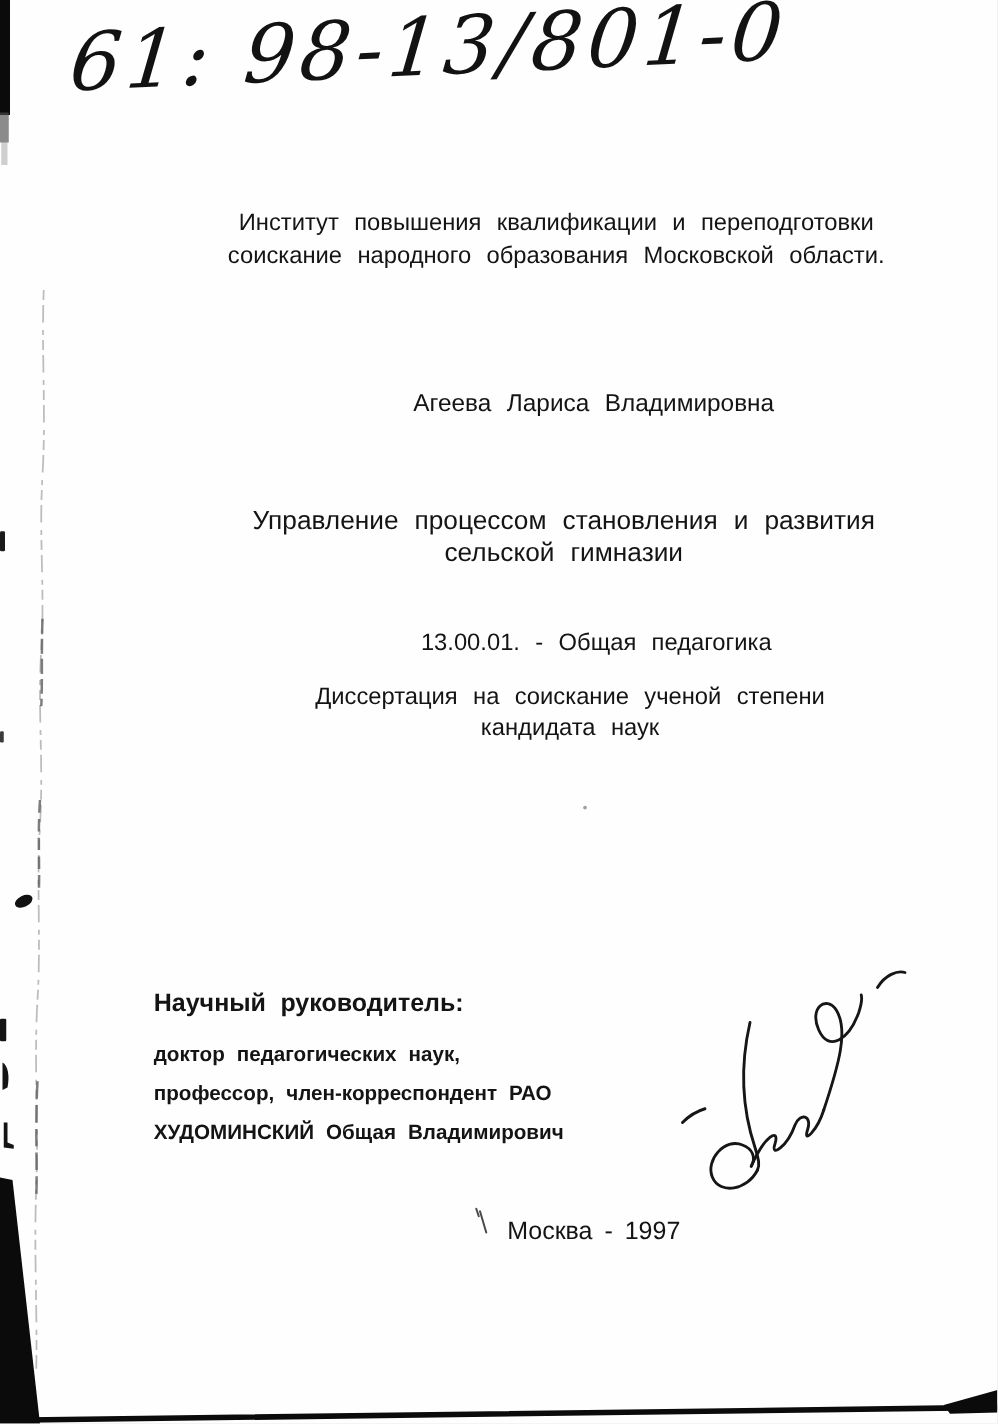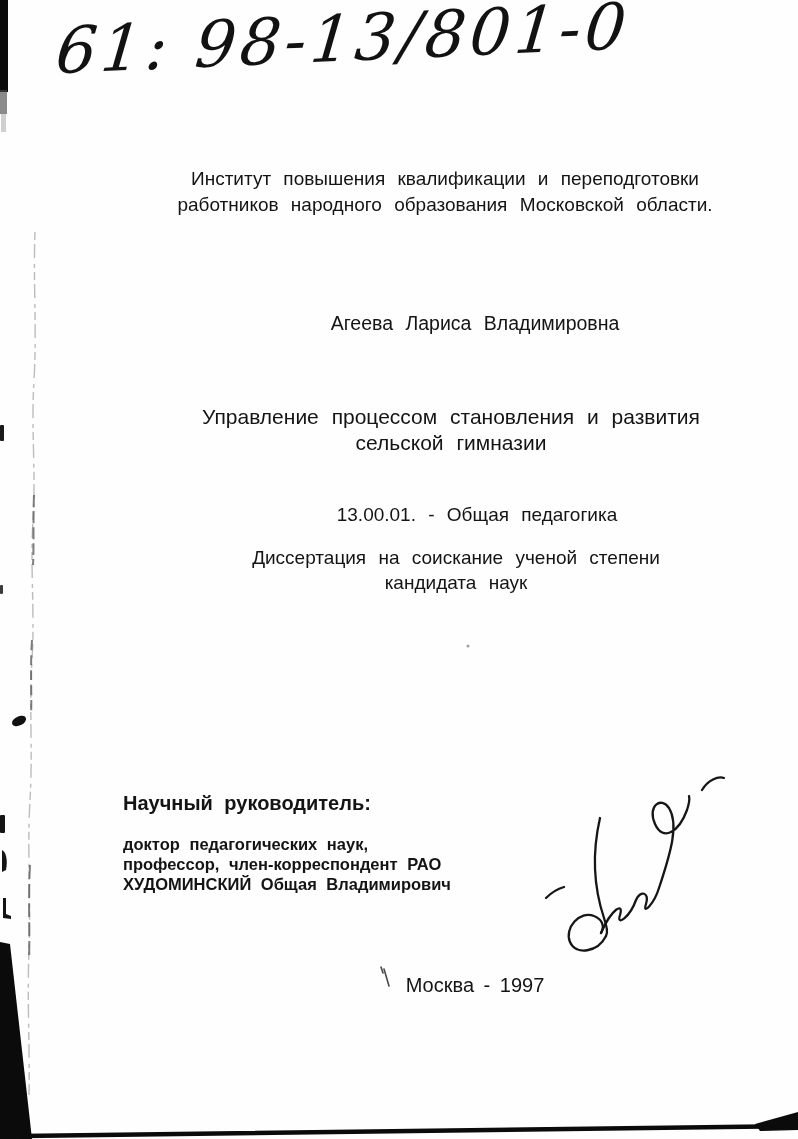--- a/index.html
+++ b/index.html
@@ -44,21 +44,21 @@
   .degree      { left: 111px; top: 545px; width: 690px; font-size: 19px; line-height: 25px; }
   .imprint     { left: 130px; top: 974px; width: 690px; font-size: 20px; word-spacing: 4px; }
   .supervisor {
     position: absolute;
     left: 123px; top: 791px; width: 420px;
     text-align: left;
     font-weight: bold;
     color: #141414;
   }
   .supervisor .sup-heading { font-size: 20px; line-height: 24px; word-spacing: 6px; margin-bottom: 20px; }
-  .supervisor .sup-line    { font-size: 16.5px; line-height: 19.8px; word-spacing: 5px; }
+  .supervisor .sup-line    { font-size: 16.5px; line-height: 19.8px; word-spacing: 5px; margin-top: 11px; }
   .signature {
     position: absolute; left: 538px; top: 768px; width: 195px; height: 192px;
     pointer-events: none;
   }
 </style>
 </head>
 <body>
 
 <div class="page">
 
@@ -85,21 +85,21 @@
     <polygon points="0,942 10,944 32,1139 0,1139" fill="#0b0b0b"></polygon>
 
     <path d="M22,1136 C200,1132 500,1129 798,1126" fill="none" stroke="#0b0b0b" stroke-width="4.5"></path>
     <polygon points="755,1124 798,1112 798,1130 760,1131" fill="#0b0b0b"></polygon>
   </svg>
 
   <div class="callnum">61: 98-13/801-0</div>
 
   <div class="block institution">
     <div>Институт повышения квалификации и переподготовки</div>
-    <div>работников народного образования Московской области.</div>
+    <div>соискание народного образования Московской области.</div>
   </div>
 
   <div class="block author">Агеева Лариса Владимировна</div>
 
   <div class="block diss-title">
     <div>Управление процессом становления и развития</div>
     <div>сельской гимназии</div>
   </div>
 
   <div class="block specialty">13.00.01. - Общая педагогика</div>

